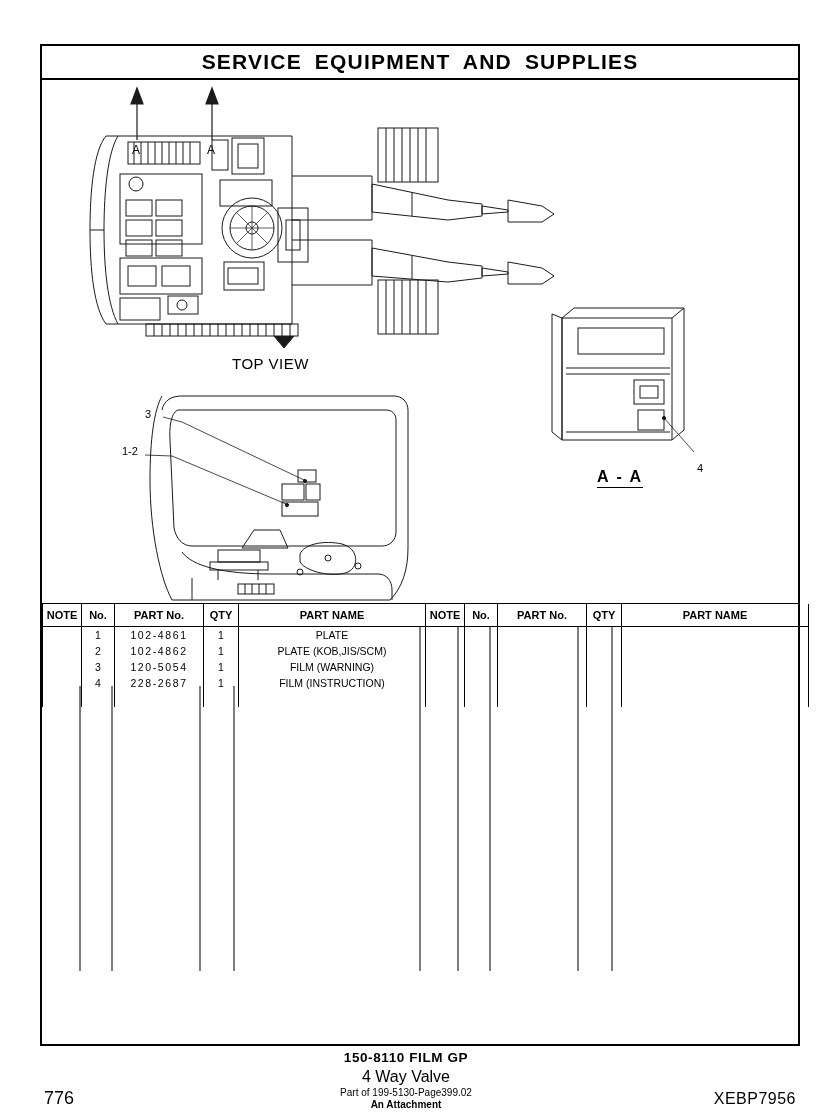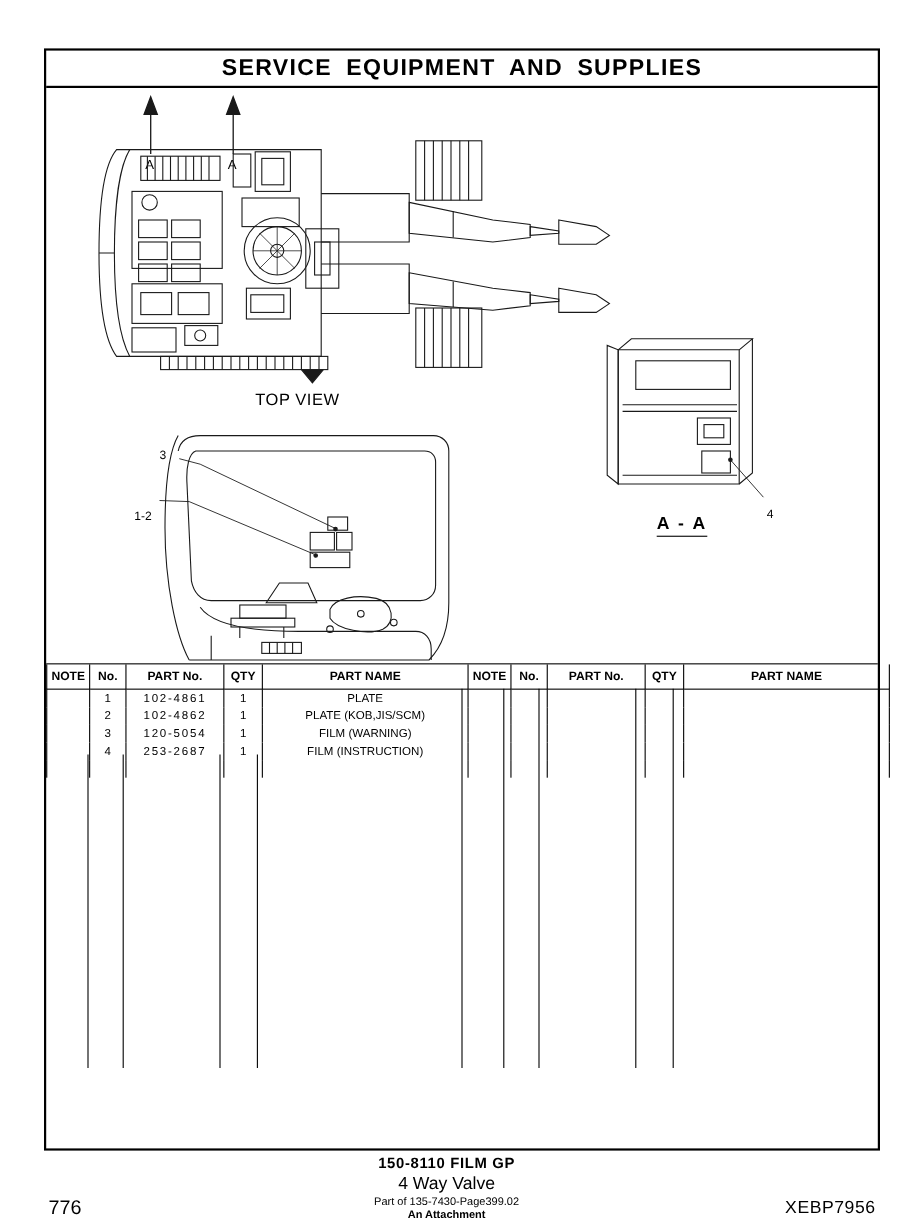--- a/index.html
+++ b/index.html
@@ -69,21 +69,21 @@
     font-weight: bold;
     letter-spacing: 2px;
     border-bottom: 1.5px solid #000;
     padding-bottom: 1px;
   }
   .callout {
     position: absolute;
     font-size: 11px;
   }
   .c3 { left: 103px; top: 328px; }
-  .c12 { left: 80px; top: 365px; margin-top: 19px; }
+  .c12 { left: 80px; top: 365px; }
   .c4 { left: 655px; top: 382px; }
 
   
   .table-wrap {
     position: absolute;
     left: 0;
     top: 557px;
     width: 756px;
     height: 390px;
     border-top: 1.5px solid #000;
@@ -424,21 +424,21 @@
             <td class="col-name cell-name">FILM (WARNING)</td>
             <td class="col-note"></td>
             <td class="col-no"></td>
             <td class="col-part"></td>
             <td class="col-qty"></td>
             <td class="col-name"></td>
           </tr>
           <tr class="datarow">
             <td class="col-note"></td>
             <td class="col-no cell-center">4</td>
-            <td class="col-part cell-partno">253-2687</td>
+            <td class="col-part cell-partno">228-2687</td>
             <td class="col-qty cell-center">1</td>
             <td class="col-name cell-name">FILM (INSTRUCTION)</td>
             <td class="col-note"></td>
             <td class="col-no"></td>
             <td class="col-part"></td>
             <td class="col-qty"></td>
             <td class="col-name"></td>
           </tr>
           <tr class="datarow">
             <td class="col-note"></td>
@@ -469,20 +469,20 @@
         </g>
       </svg>
 
     </div>
 
   </div>
 
   <div class="caption">
     <div class="line1">150-8110  FILM GP</div>
     <div class="line2">4  Way  Valve</div>
-    <div class="line3">Part of 135-7430-Page399.02</div>
+    <div class="line3">Part of 199-5130-Page399.02</div>
     <div class="line4">An Attachment</div>
   </div>
 
   <div class="page-number">776</div>
   <div class="doc-id">XEBP7956</div>
 
 </div>
 
 </body></html>

